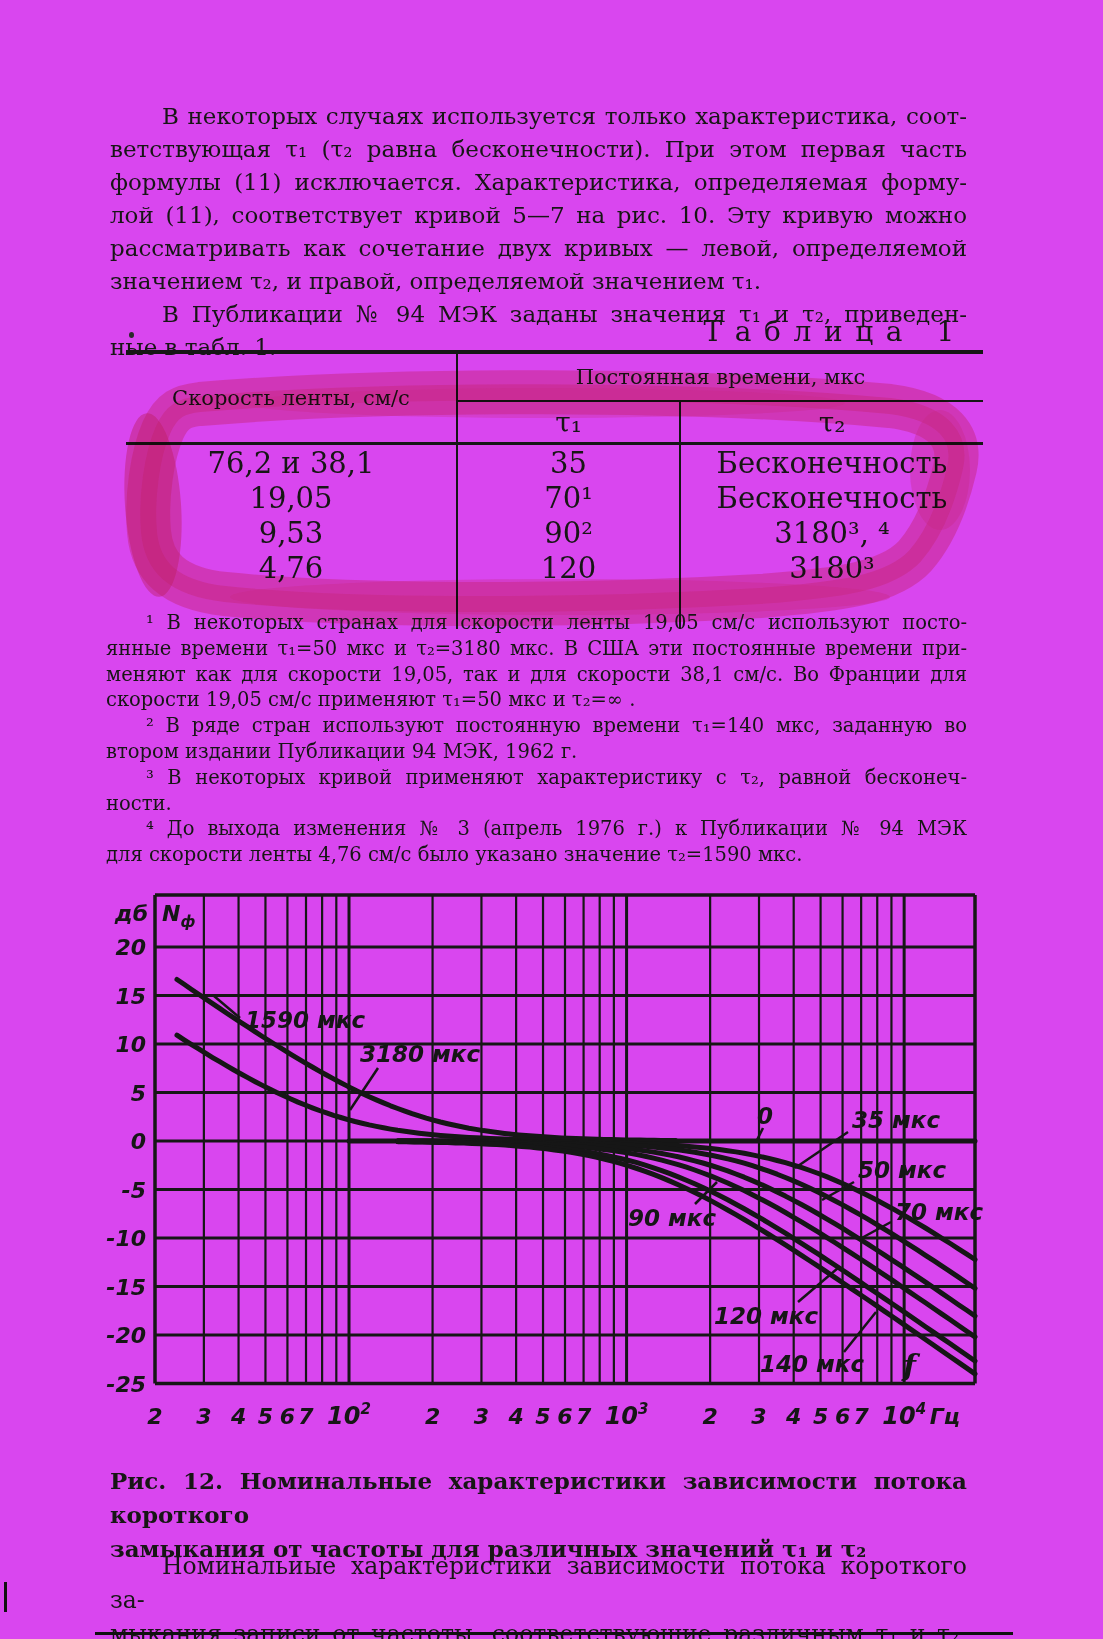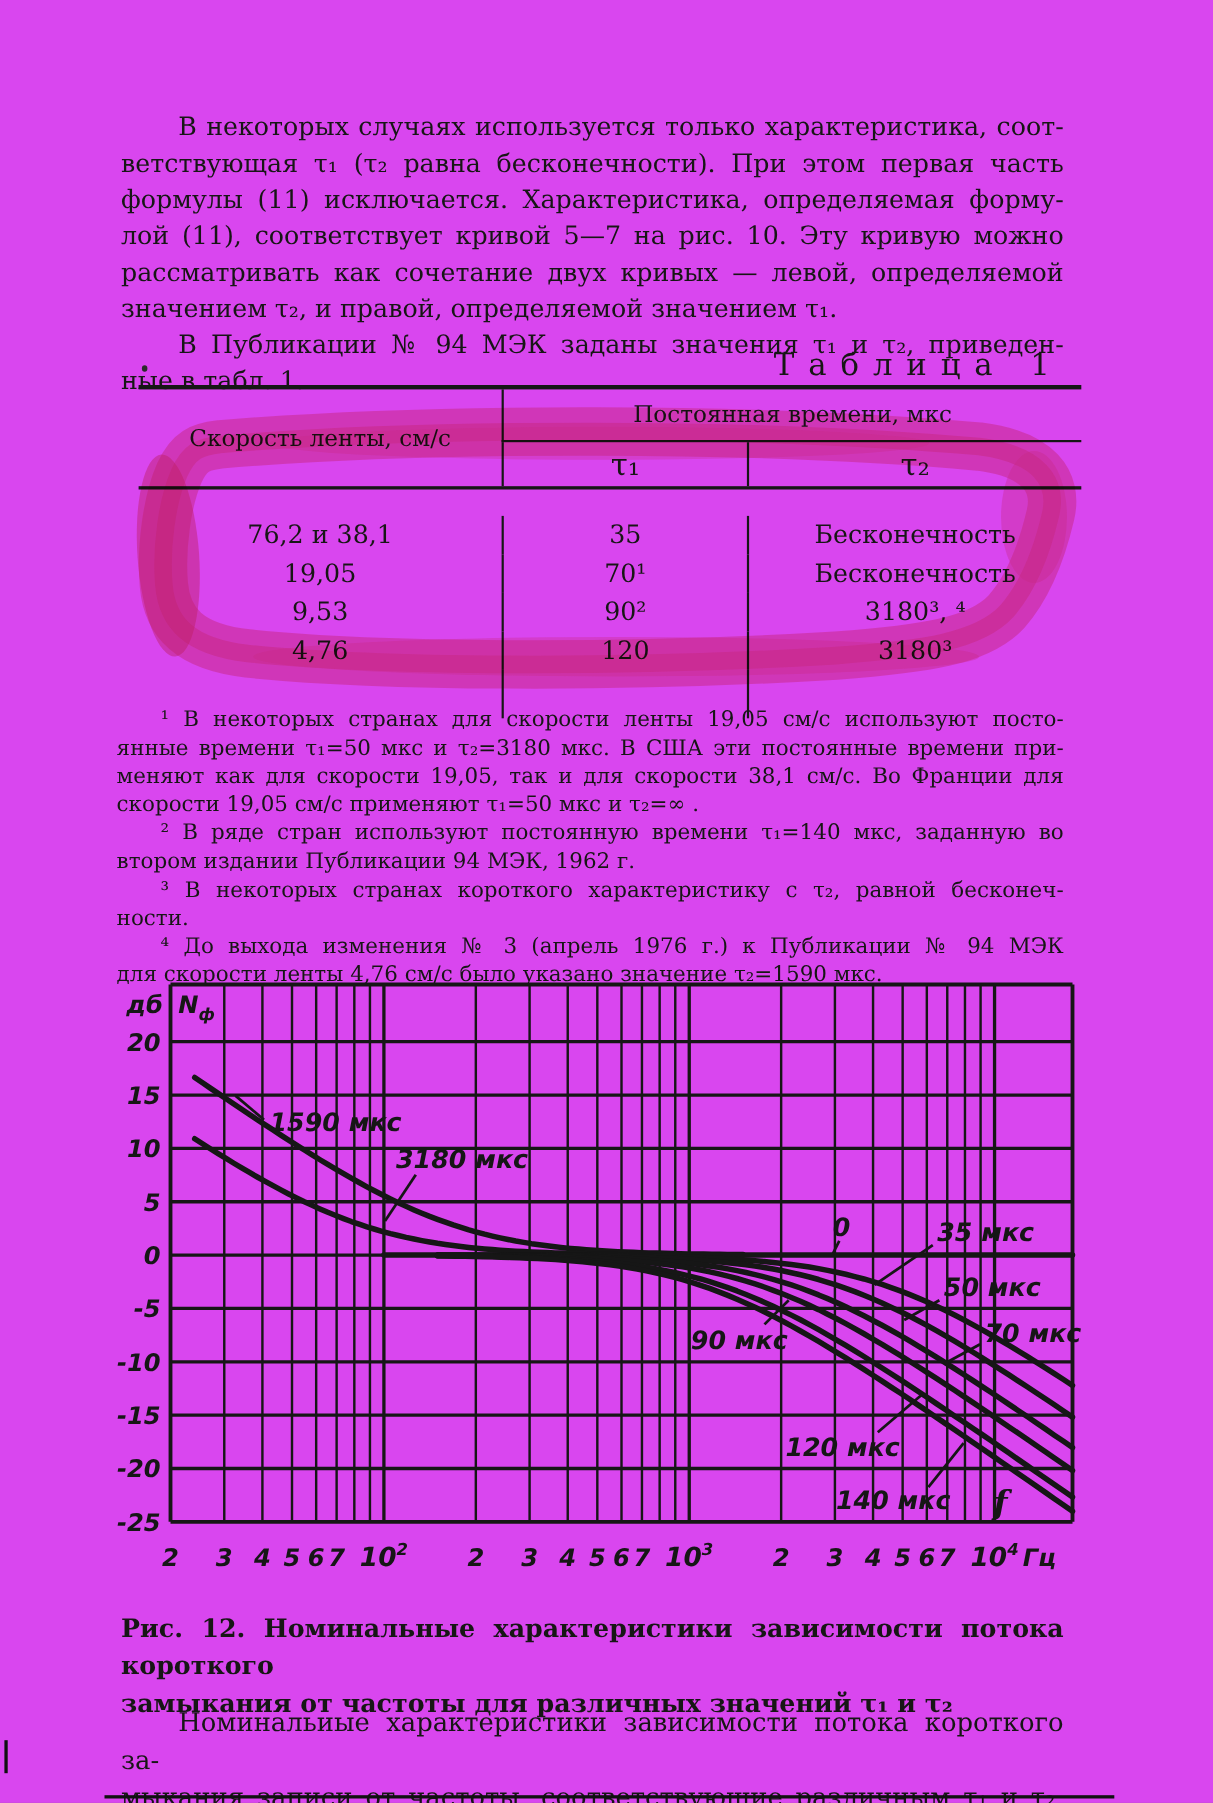--- a/index.html
+++ b/index.html
@@ -12,25 +12,25 @@
   .tbl-title{position:absolute;top:315px;left:110px;width:857px;text-align:right;
              font-size:28px;letter-spacing:.45em;}
   .tbl{position:absolute;left:126px;top:350px;width:857px;}
   .t-top{height:4px;background:#161616;}
   .t-grid{display:grid;grid-template-columns:330px 223px 304px;grid-template-rows:48px 40px;}
   .h-c1{grid-row:1/3;display:flex;align-items:center;justify-content:center;font-size:21px;}
   .h-c23{grid-column:2/4;border-left:2.5px solid #161616;border-bottom:2px solid #161616;
          display:flex;align-items:center;justify-content:center;font-size:21px;}
   .h-sub{border-left:2.5px solid #161616;display:flex;align-items:center;justify-content:center;font-size:28px;}
   .t-heavy{height:3px;background:#161616;}
-  .t-body{display:grid;grid-template-columns:330px 223px 304px;font-size:23px;padding-top:24px;}
+  .t-body{display:grid;grid-template-columns:330px 223px 304px;font-size:29px;padding-top:0;}
   .t-body .c{height:35px;display:flex;align-items:center;justify-content:center;}
   .t-body .b2,.t-body .b3{border-left:2.5px solid #161616;}
   .t-body .stub{height:44px;}
-  .fns{position:absolute;left:106px;top:610px;width:861px;font-size:19.5px;line-height:25.8px;margin-top:31px;}
+  .fns{position:absolute;left:106px;top:610px;width:861px;font-size:19.5px;line-height:25.8px;}
   .fns .tline.ind{text-indent:40px;}
   .caption{position:absolute;left:110px;top:1464px;width:857px;font-size:23px;line-height:34px;font-weight:bold;}
   .outro{position:absolute;left:110px;top:1549px;width:857px;font-size:23.5px;line-height:34px;}
   svg.chart,svg.hl{position:absolute;left:0;top:0;width:1103px;height:1639px;pointer-events:none;}
   svg.hl{mix-blend-mode:multiply;}
   .art-bline{position:absolute;left:95px;top:1632px;width:918px;height:3px;background:#101010;}
   .art-ltick{position:absolute;left:4px;top:1582px;width:3px;height:30px;background:#101010;}
   .art-dot{position:absolute;left:129px;top:332px;width:5px;height:6px;background:#2a2a2a;border-radius:50%;}
 </style>
 </head>
@@ -88,21 +88,21 @@
       <ellipse cx="545" cy="403" rx="300" ry="15" fill="#ec8b8b" fill-opacity="0.3"></ellipse>
     </svg>
 
   <section class="fns" id="fns">
       <div class="tline j ind">¹ В некоторых странах для скорости ленты 19,05 см/с используют посто-</div>
       <div class="tline j">янные времени τ₁=50 мкс и τ₂=3180 мкс. В США эти постоянные времени при-</div>
       <div class="tline j">меняют как для скорости 19,05, так и для скорости 38,1 см/с. Во Франции для</div>
       <div class="tline">скорости 19,05 см/с применяют τ₁=50 мкс и τ₂=∞ .</div>
       <div class="tline j ind">² В ряде стран используют постоянную времени τ₁=140 мкс, заданную во</div>
       <div class="tline">втором издании Публикации 94 МЭК, 1962 г.</div>
-      <div class="tline j ind">³ В некоторых странах короткого характеристику с τ₂, равной бесконеч-</div>
+      <div class="tline j ind">³ В некоторых кривой применяют характеристику с τ₂, равной бесконеч-</div>
       <div class="tline">ности.</div>
       <div class="tline j ind">⁴ До выхода изменения № 3 (апрель 1976 г.) к Публикации № 94 МЭК</div>
       <div class="tline">для скорости ленты 4,76 см/с было указано значение τ₂=1590 мкс.</div>
     </section>
 
   <svg class="chart" id="chart" viewBox="0 0 1103 1639">
       <line x1="203.8771087560658" y1="895" x2="203.8771087560658" y2="1383.5" stroke="#161616" stroke-width="2.2"></line>
       <line x1="238.55596930710755" y1="895" x2="238.55596930710755" y2="1383.5" stroke="#161616" stroke-width="2.2"></line>
       <line x1="265.4549833226116" y1="895" x2="265.4549833226116" y2="1383.5" stroke="#161616" stroke-width="2.2"></line>
       <line x1="287.43307806317335" y1="895" x2="287.43307806317335" y2="1383.5" stroke="#161616" stroke-width="2.2"></line>

